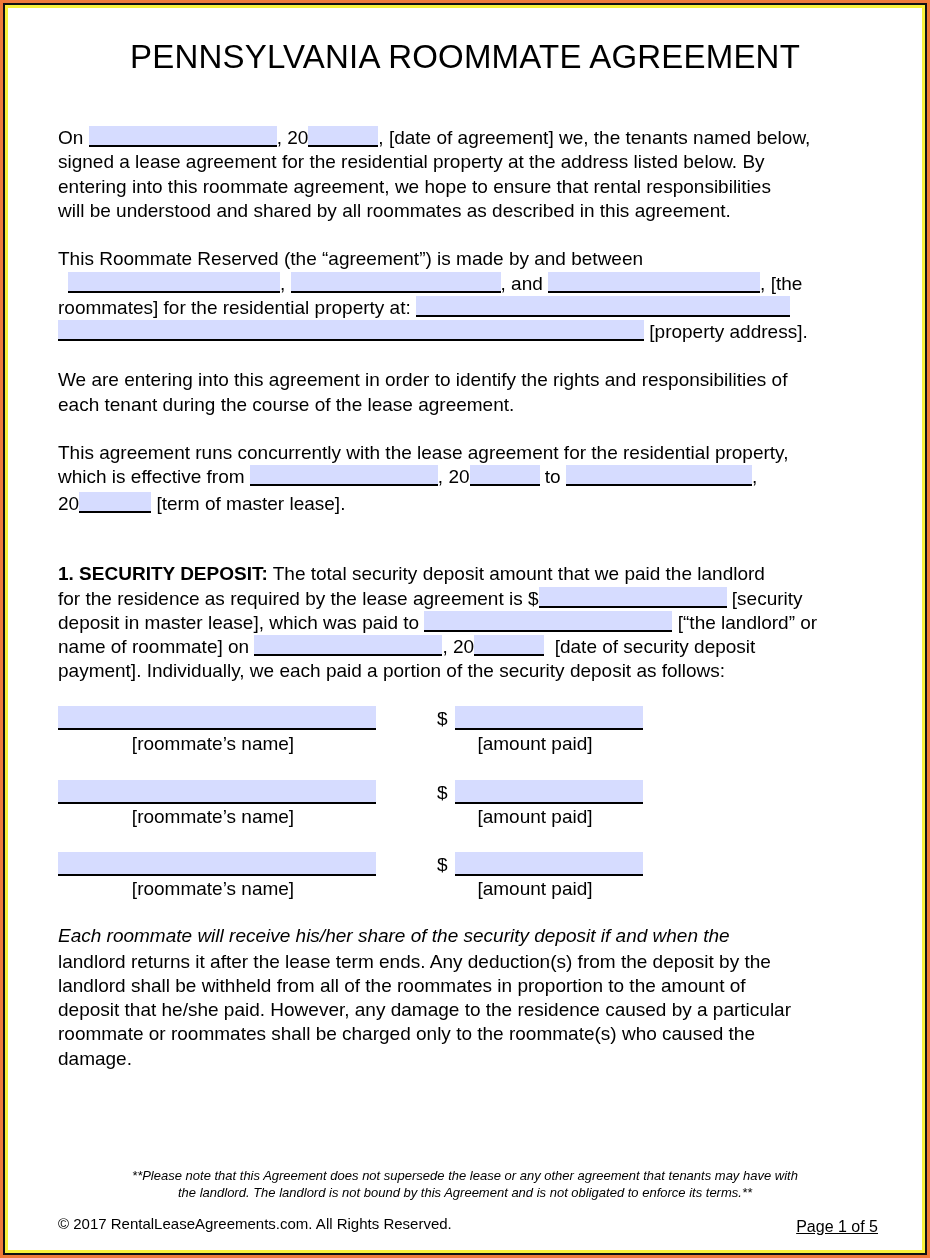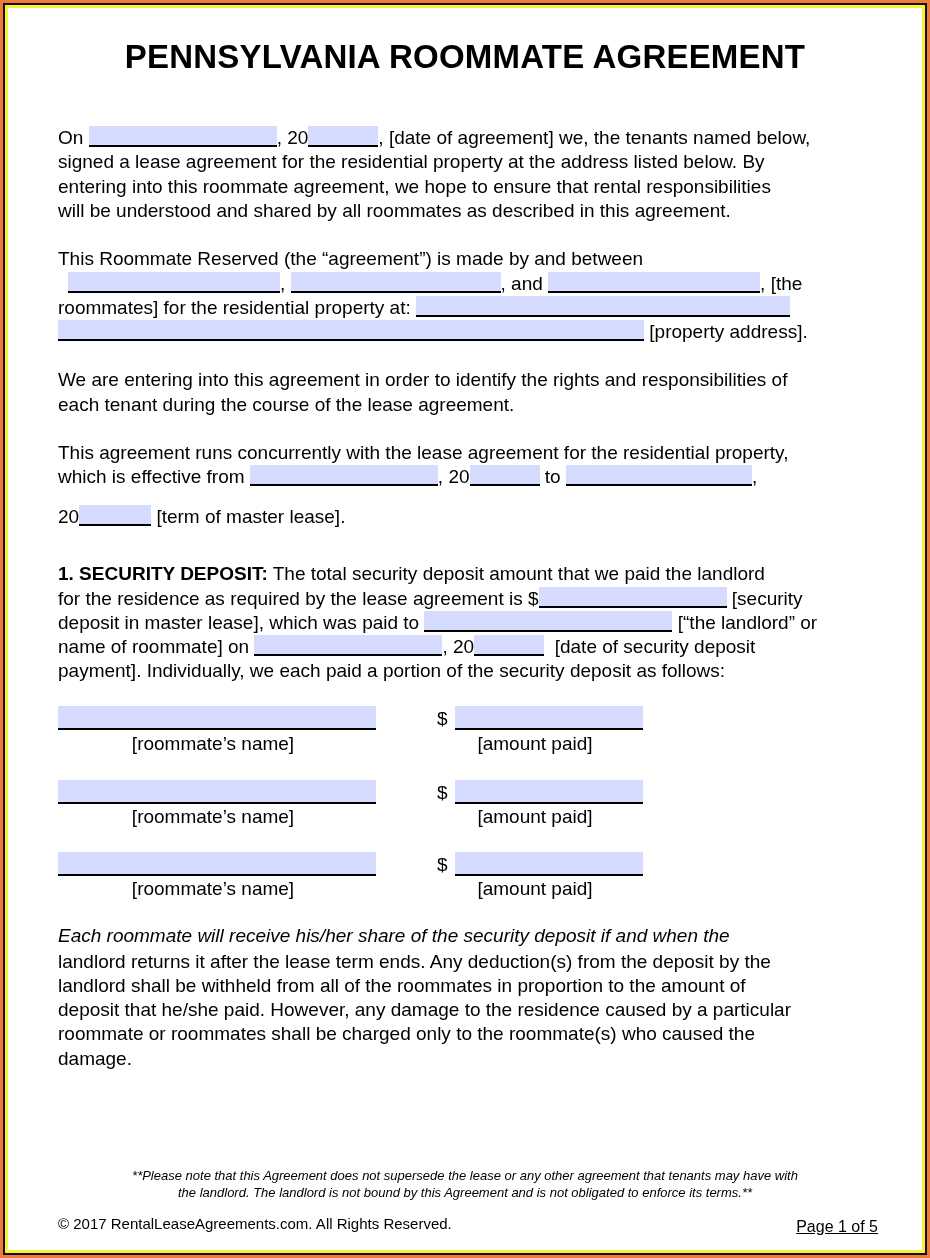--- a/index.html
+++ b/index.html
@@ -16,21 +16,21 @@
   .frame-mid {
     position: absolute; left: 3px; top: 3px; right: 3px; bottom: 3px;
     border: 2px solid #111;
   }
   .frame-inner {
     position: absolute; left: 5px; top: 5px; right: 5px; bottom: 5px;
     border: 3px solid #f9f03a;
   }
   .title {
     position: absolute; left: 0; right: 0; top: 38px; text-align: center;
-    font-size: 33px; font-weight: bold; letter-spacing: 0.2px;
+    font-size: 33px; font-weight: normal; letter-spacing: 0.2px;
   }
   .ln { position: absolute; left: 58px; font-size: 19px; white-space: nowrap; height: 24px; line-height: 24px; }
   .field {
     display: inline-block; vertical-align: bottom; position: relative;
     background: #d6dcff; height: 21px; border-bottom: 2px solid #000; box-sizing: border-box;
     margin-bottom: 3px;
   }
   .bold { font-weight: bold; }
   .block-field {
     position: absolute; background: #d6dcff; height: 24px;
@@ -80,21 +80,21 @@
 <div class="ln" style="top:368px;">We are entering into this agreement in order to identify the rights and responsibilities of</div>
 <div class="ln" style="top:393px;">each tenant during the course of the lease agreement.</div>
 
 <div class="ln" style="top:441px;">This agreement runs concurrently with the lease agreement for the residential property,</div>
 <div class="ln" style="top:465px;">
   <span>which is effective from</span>
   <span class="field" style="width:188px;"></span><span>, 20</span><span class="field" style="width:70px;"></span>
   <span>to</span>
   <span class="field" style="width:186px;"></span><span>,</span>
 </div>
-<div class="ln" style="top:505px;">
+<div class="ln" style="top:492px;">
   <span>20</span><span class="field" style="width:72px;"></span>
   <span>[term of master lease].</span>
 </div>
 
 <div class="ln" style="top:562px;">
   <span class="bold">1.  SECURITY DEPOSIT:</span>
   <span>The total security deposit amount that we paid the landlord</span>
 </div>
 <div class="ln" style="top:587px;">
   <span>for the residence as required by the lease agreement is $</span><span class="field" style="width:188px;"></span>

